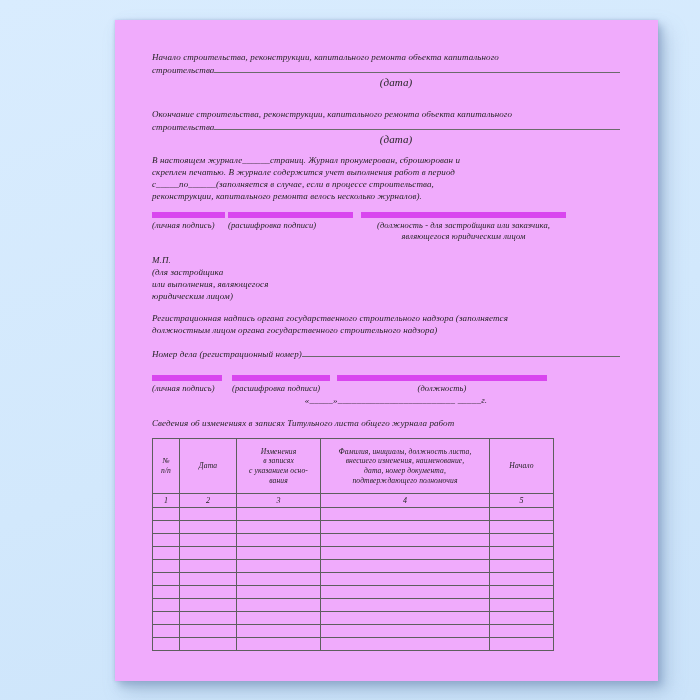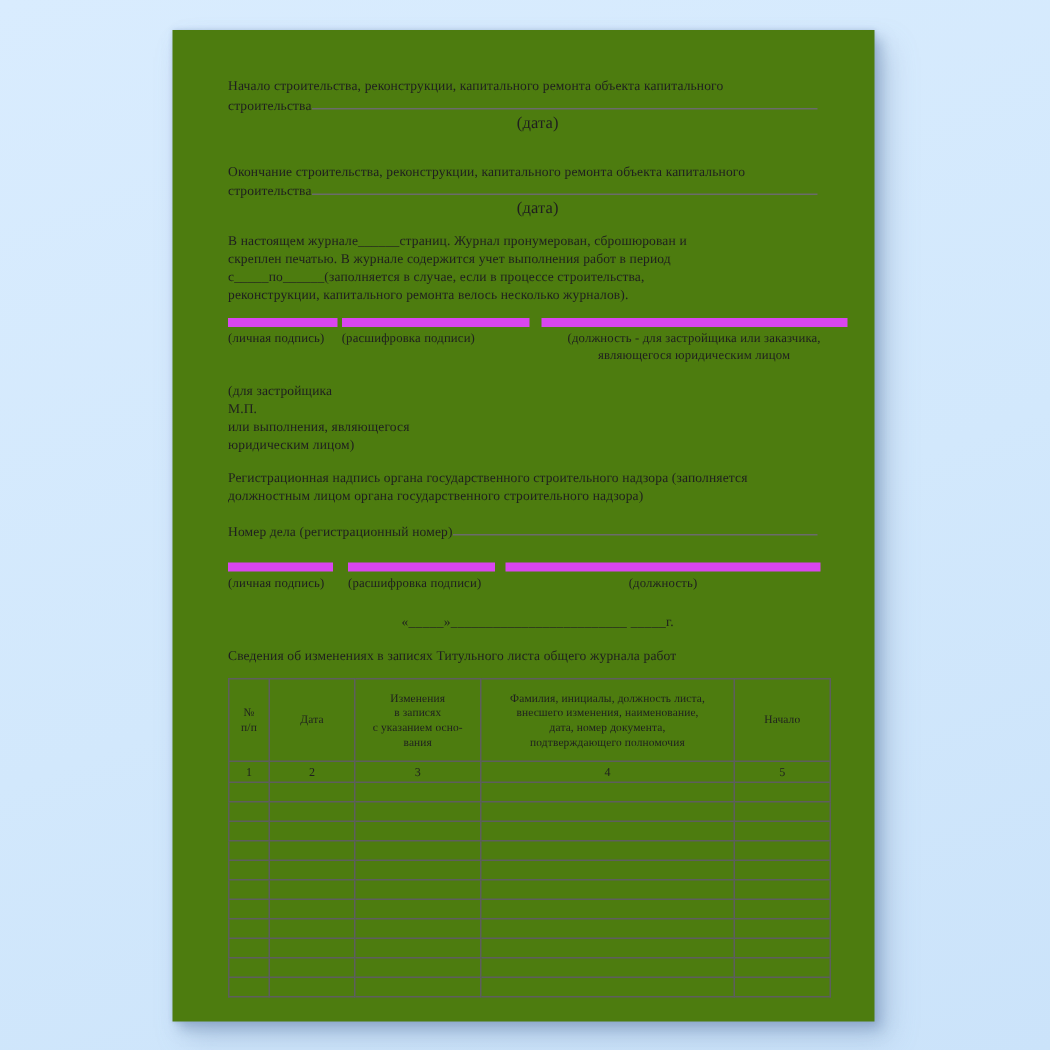--- a/index.html
+++ b/index.html
@@ -4,45 +4,46 @@
 <style>
   * { box-sizing: border-box; }
   html, body { margin: 0; padding: 0; }
   body {
     width: 700px; height: 700px; overflow: hidden;
     background: linear-gradient(160deg, #d9ecfe 0%, #d2e8fc 55%, #cbe3fa 100%);
     font-family: "Liberation Serif", "DejaVu Serif", serif;
   }
   .sheet {
     position: absolute; left: 115px; top: 20px;
-    width: 468px; height: 661px;
-    background: #4d7c0f;
+    width: 543px; height: 661px;
+    background: #f0abfc;
     box-shadow: 0 0 3px rgba(130,155,195,.45),
                 4px 5px 8px rgba(120,148,185,.55),
                 9px 11px 18px rgba(120,148,185,.35);
+    font-style: italic;
   }
   .content {
     position: absolute; left: 37px; top: 31px; right: 18px;
     color: #1f1f1f;
     font-size: 9px; line-height: 12px;
     letter-spacing: 0.1px;
   }
   .fill-row { display: flex; align-items: baseline; }
   .fill-row .blank {
     flex: 1; border-bottom: 1px solid #6b6b6b;
     height: 10px; margin-right: 20px;
   }
   .date-caption { text-align: center; font-size: 11px; line-height: 11px; padding-top: 1px; }
   .para { margin: 0; }
   .mt7  { margin-top: 20px; }
   .mt9  { margin-top: 9px; }
   .mt10 { margin-top: 10px; }
   .mt11 { margin-top: 11px; }
   .mt12 { margin-top: 12px; }
-  .mt14 { margin-top: 14px; }
+  .mt14 { }
   .mt15 { margin-top: 15px; }
 
   .sig-row { display: flex; font-size: 8.5px; line-height: 11px; }
   .sig-col { border-top: 6px solid #d946ef; padding-top: 2px; white-space: nowrap; }
   .sig-center { text-align: center; white-space: pre-line; }
   .sig1-a { width: 73px; }
   .sig1-b { width: 125px; margin-left: 3px; }
   .sig1-c { width: 205px; margin-left: 8px; }
   .sig2-a { width: 70px; }
   .sig2-b { width: 98px; margin-left: 10px; }
@@ -104,22 +105,22 @@
     </div>
 
     <div class="sig-row mt10">
       <div class="sig-col sig1-a">(личная подпись)</div>
       <div class="sig-col sig1-b">(расшифровка подписи)</div>
       <div class="sig-col sig1-c sig-center">(должность - для застройщика или заказчика,
 являющегося юридическим лицом</div>
     </div>
 
     <div class="para mt12">
+      <div>М.П.</div>
       <div>(для застройщика</div>
-      <div>М.П.</div>
       <div>или выполнения, являющегося</div>
       <div>юридическим лицом)</div>
     </div>
 
     <div class="para mt10">
       <div>Регистрационная надпись органа государственного строительного надзора (заполняется</div>
       <div>должностным лицом органа государственного строительного надзора)</div>
     </div>
 
     <div class="fill-row mt11">

